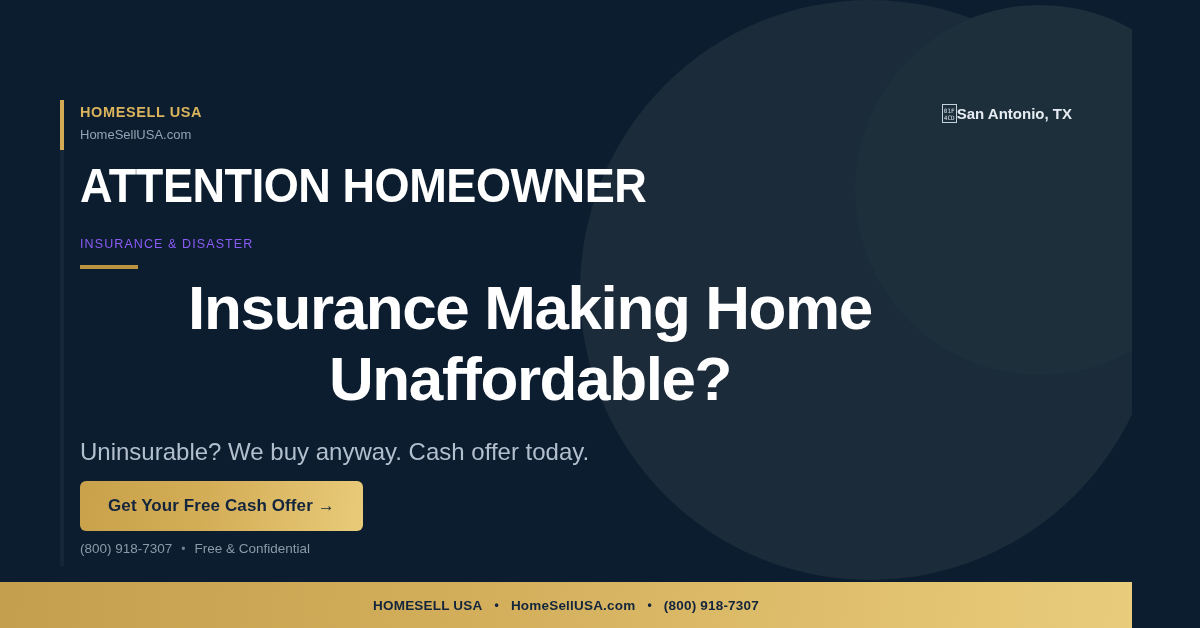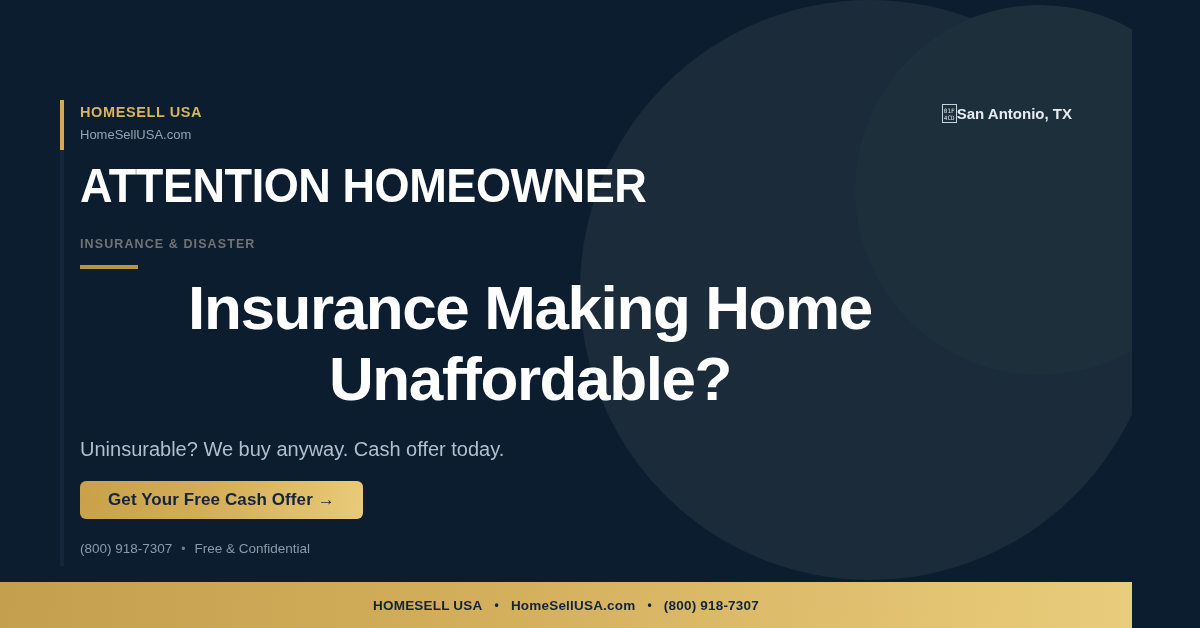--- a/index.html
+++ b/index.html
@@ -139,23 +139,23 @@
     white-space: nowrap;
   }
 
   .eyebrow {
     position: absolute;
     left: 0;
     top: 238px;
   }
   .eyebrow-text {
     font-size: 12.5px;
-    font-weight: bold;
+    font-weight: normal;
     letter-spacing: 1.1px;
-    color: #737373;
+    color: #8b5cf6;
     line-height: 1.1;
   }
   .eyebrow-rule {
     width: 58px;
     height: 4px;
     background: #bb9441;
     margin-top: 13px;
   }
 
   .headline {
@@ -170,32 +170,32 @@
     color: #ffffff;
     max-width: 900px;
     text-align: center;
   }
 
   .subhead {
     position: absolute;
     left: 0;
     top: 436px;
     margin: 0;
-    font-size: 20px;
+    font-size: 24px;
     font-weight: normal;
     color: #b2bfcd;
     line-height: 1.3;
   }
 
   .cta {
     position: absolute;
     left: 0;
     top: 481px;
     display: inline-block;
-    padding: 9px 28px;
+    padding: 15px 28px;
     border: none;
     border-radius: 6px;
     background: linear-gradient(100deg, #c9a14b 0%, #d4ad57 45%, #e8cb79 100%);
     color: #13253c;
     font-family: "Liberation Sans", sans-serif;
     font-size: 17px;
     font-weight: bold;
     letter-spacing: 0.1px;
     cursor: pointer;
     white-space: nowrap;

